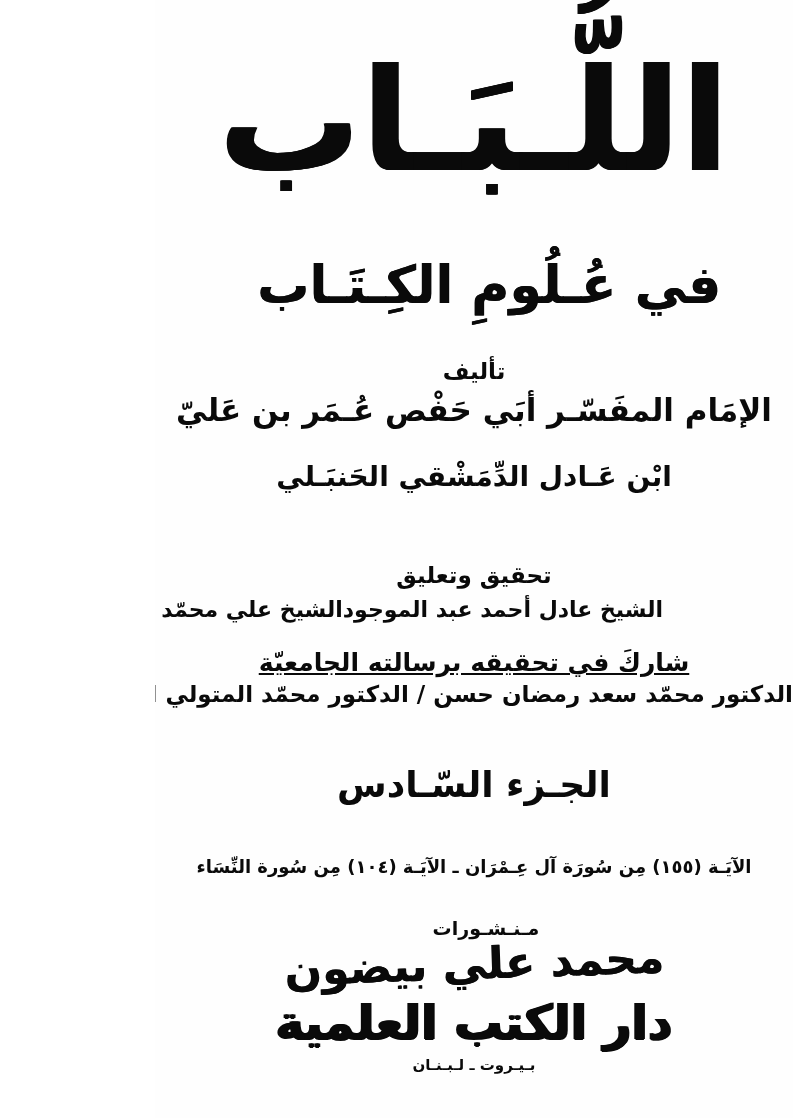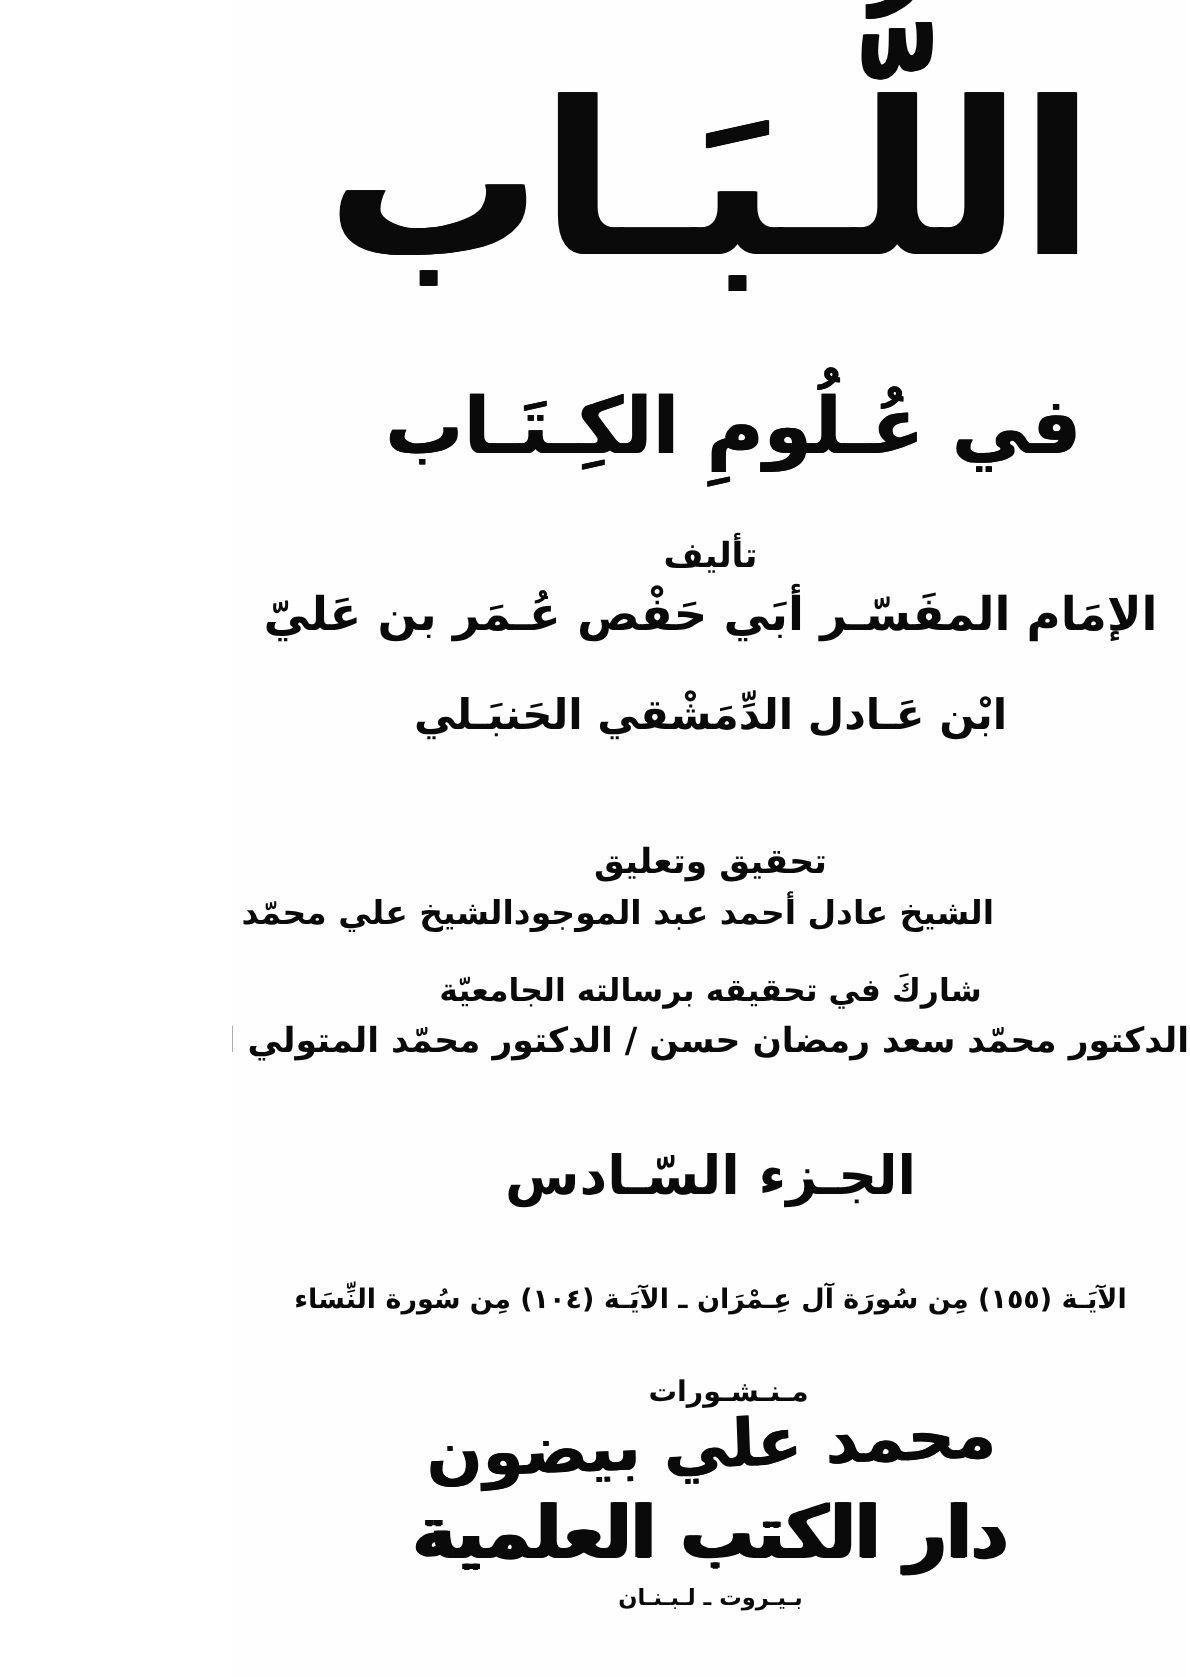--- a/index.html
+++ b/index.html
@@ -46,21 +46,21 @@
   .editing-heading { top: 562px; font-size: 23px; }
   .editors-row {
     top: 597px;
     left: 118px; right: 130px;
     display: flex;
     justify-content: space-between;
     align-items: baseline;
     font-size: 22px;
   }
   .editors-row .editor-name { white-space: nowrap; font-weight: 700; }
-  .thesis-note { top: 648px; font-size: 21px; }
+  .thesis-note { top: 648px; font-size: 25px; text-decoration: underline; }
   .thesis-participants { top: 681px; font-size: 23px; }
   
   .part-title { top: 764px; font-size: 36px; }
   .contents-label { top: 822px; font-size: 21px; }
   .contents-label .u {
     display: inline-block;
     padding: 0 8px 2px 8px;
     border-bottom: 3px solid #0a0a0a;
   }
   .contents-range { top: 856px; font-size: 18px; }

